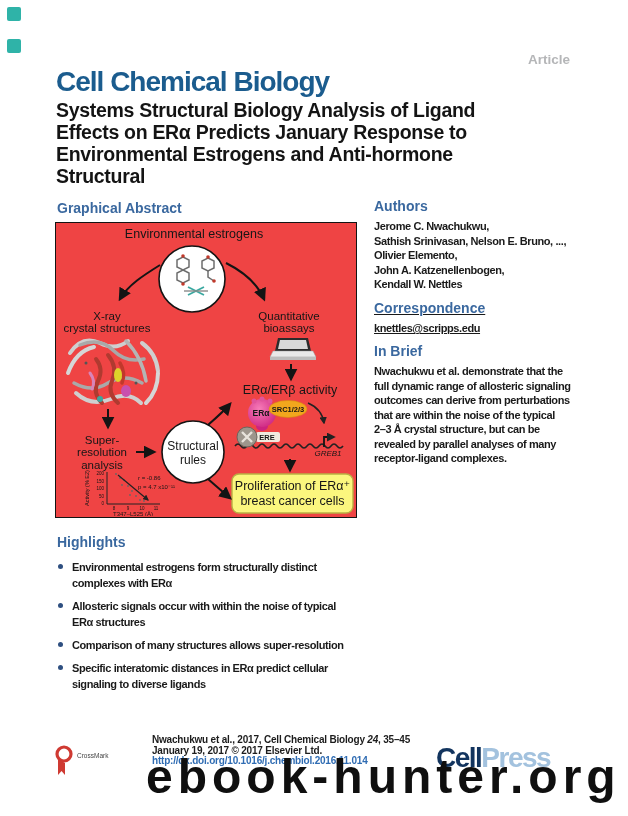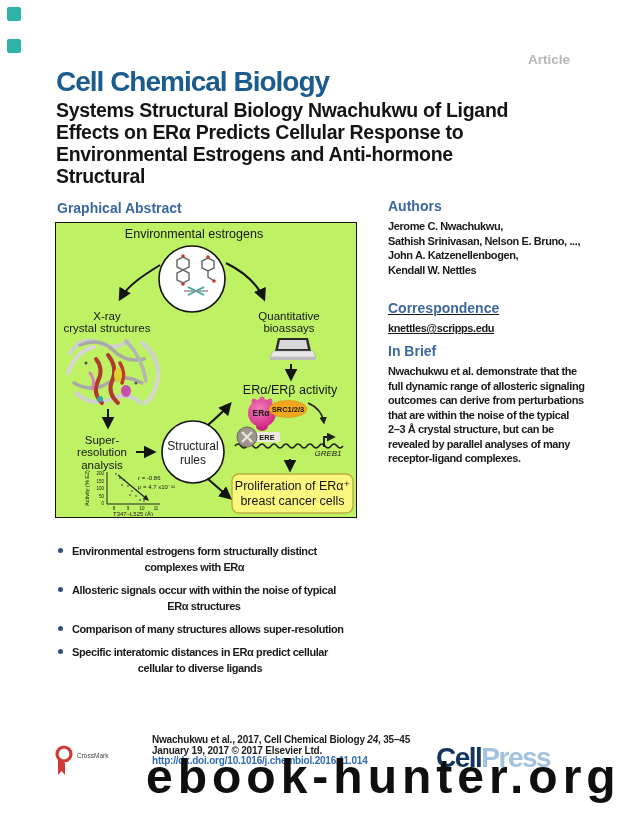--- a/index.html
+++ b/index.html
@@ -7,33 +7,33 @@
     position:relative;width:628px;height:816px;background:#fff;overflow:hidden;
     font-family:"Liberation Sans","DejaVu Sans",sans-serif;color:#191919;
   }
   .abs{position:absolute;}
   .teal-marker{position:absolute;left:7px;width:14px;height:14px;background:#2fb3a8;border-radius:2px;}
   .article-label{position:absolute;top:52px;right:58px;font-size:13.5px;font-weight:bold;color:#b5b6b8;}
   .journal-title{position:absolute;left:56px;top:66px;font-size:28px;font-weight:bold;letter-spacing:-1px;color:#1b5c8e;text-align:right;}
   .paper-title{position:absolute;left:56px;top:99px;width:520px;font-size:19.5px;font-weight:bold;line-height:22px;color:#141414;letter-spacing:-0.3px;}
   .sec-heading{font-size:14px;font-weight:bold;color:#3a689f;}
   .ga-heading{position:absolute;left:57px;top:200px;}
-  .ga-box{position:absolute;left:55px;top:222px;width:302px;height:296px;border:1.6px solid #141414;box-sizing:border-box;background:#bef264;}
+  .ga-box{position:absolute;left:55px;top:222px;width:302px;height:296px;border:1.6px solid #141414;box-sizing:border-box;background:#ef4444;}
   .ga-box svg{position:absolute;left:0;top:0;}
-  .right-col{position:absolute;left:388px;width:235px;}
+  .right-col{position:absolute;left:374px;width:235px;}
   .authors-block{top:198px;}
   .corr-block{top:300px;text-decoration:underline;}
   .inbrief-block{top:343px;}
   .body-line{font-size:11px;font-weight:bold;letter-spacing:-0.4px;line-height:14.5px;color:#1a1a1a;white-space:nowrap;}
   .right-col .sec-heading{margin-bottom:5px;}
   .highlights{position:absolute;left:57px;top:534px;width:330px;}
   .hl-items{margin-top:9px;}
   .hl-item{display:flex;margin-bottom:7px;}
   .hl-bullet{flex:0 0 auto;width:5px;height:5px;border-radius:50%;background:#2e4f80;margin:5px 9px 0 1px;}
-  .hl-text .body-line{line-height:16px;text-align:center;}
+  .hl-text .body-line{line-height:16px;}
   .crossmark{position:absolute;left:54px;top:744px;width:58px;height:34px;}
   .crossmark-label{position:absolute;left:23px;top:8px;font-size:6.5px;color:#454545;}
   .citation{position:absolute;left:107px;top:735px;font-size:10px;font-weight:bold;line-height:10.5px;letter-spacing:-0.2px;color:#1c1c1c;white-space:nowrap;margin-left:45px;}
   .citation .vol{font-style:italic;}
   .doi-link{color:#2f6cb3;text-decoration:none;}
   .cellpress{position:absolute;left:436px;top:742px;font-size:28px;font-weight:bold;letter-spacing:-1.5px;white-space:nowrap;}
   .cellpress .cp1{color:#12345e;}
   .cellpress .cp2{color:#a3c2de;}
   .watermark{position:absolute;left:146px;top:753px;font-size:48px;font-weight:bold;letter-spacing:5px;line-height:1;color:#0f0f0f;z-index:10;white-space:nowrap;}
   svg text{font-family:"Liberation Sans","DejaVu Sans",sans-serif;fill:#161616;}
@@ -43,22 +43,22 @@
 
 <div class="page">
 
   <div class="teal-marker" style="top:7px;"></div>
   <div class="teal-marker" style="top:39px;"></div>
 
   <div class="article-label">Article</div>
   <div class="journal-title">Cell Chemical Biology</div>
 
   <div class="paper-title">
-    <div>Systems Structural Biology Nwachukwu of Ligand</div>
-    <div>Effects on ERα Predicts Cellular Response to</div>
+    <div>Systems Structural Biology Analysis of Ligand</div>
+    <div>Effects on ERα Predicts January Response to</div>
     <div>Environmental Estrogens and Anti-hormone</div>
     <div>Structural</div>
   </div>
 
   <div class="sec-heading ga-heading">Graphical Abstract</div>
 
   <div class="ga-box">
     <svg width="299" height="293" viewBox="0 0 299 293">
       <defs>
         <marker id="ah" viewBox="0 0 10 10" refX="8" refY="5" markerWidth="6.5" markerHeight="6.5" orient="auto-start-reverse">
@@ -196,20 +196,21 @@
         </g>
         <line x1="62" y1="252" x2="92" y2="277" stroke="#222" stroke-width="1.2" marker-end="url(#ahs)"></line>
       </g>
     </svg>
   </div>
 
   <div class="right-col abs authors-block">
     <div class="sec-heading">Authors</div>
     <div class="body-line">Jerome C. Nwachukwu,</div>
     <div class="body-line">Sathish Srinivasan, Nelson E. Bruno, ...,</div>
+    <div class="body-line">Olivier Elemento,</div>
     <div class="body-line">John A. Katzenellenbogen,</div>
     <div class="body-line">Kendall W. Nettles</div>
   </div>
 
   <div class="right-col abs corr-block">
     <div class="sec-heading">Correspondence</div>
     <div class="body-line">knettles@scripps.edu</div>
   </div>
 
   <div class="right-col abs inbrief-block">
@@ -217,20 +218,21 @@
     <div class="body-line">Nwachukwu et al. demonstrate that the</div>
     <div class="body-line">full dynamic range of allosteric signaling</div>
     <div class="body-line">outcomes can derive from perturbations</div>
     <div class="body-line">that are within the noise of the typical</div>
     <div class="body-line">2–3 Å crystal structure, but can be</div>
     <div class="body-line">revealed by parallel analyses of many</div>
     <div class="body-line">receptor-ligand complexes.</div>
   </div>
 
   <div class="highlights">
+    <div class="sec-heading">Highlights</div>
     <div class="hl-items">
       <div class="hl-item">
         <div class="hl-bullet"></div>
         <div class="hl-text">
           <div class="body-line">Environmental estrogens form structurally distinct</div>
           <div class="body-line">complexes with ERα</div>
         </div>
       </div>
       <div class="hl-item">
         <div class="hl-bullet"></div>
@@ -242,21 +244,21 @@
       <div class="hl-item">
         <div class="hl-bullet"></div>
         <div class="hl-text">
           <div class="body-line">Comparison of many structures allows super-resolution</div>
         </div>
       </div>
       <div class="hl-item">
         <div class="hl-bullet"></div>
         <div class="hl-text">
           <div class="body-line">Specific interatomic distances in ERα predict cellular</div>
-          <div class="body-line">cellular to diverse ligands</div>
+          <div class="body-line">signaling to diverse ligands</div>
         </div>
       </div>
     </div>
   </div>
 
   <div class="crossmark">
     <svg width="20" height="32" viewBox="0 0 20 32">
       <circle cx="10" cy="10" r="7" fill="none" stroke="#cf3a32" stroke-width="3.2"></circle>
       <polygon points="4,15 11,19 11,31 7.5,27 4,31" fill="#cf3a32"></polygon>
     </svg>

